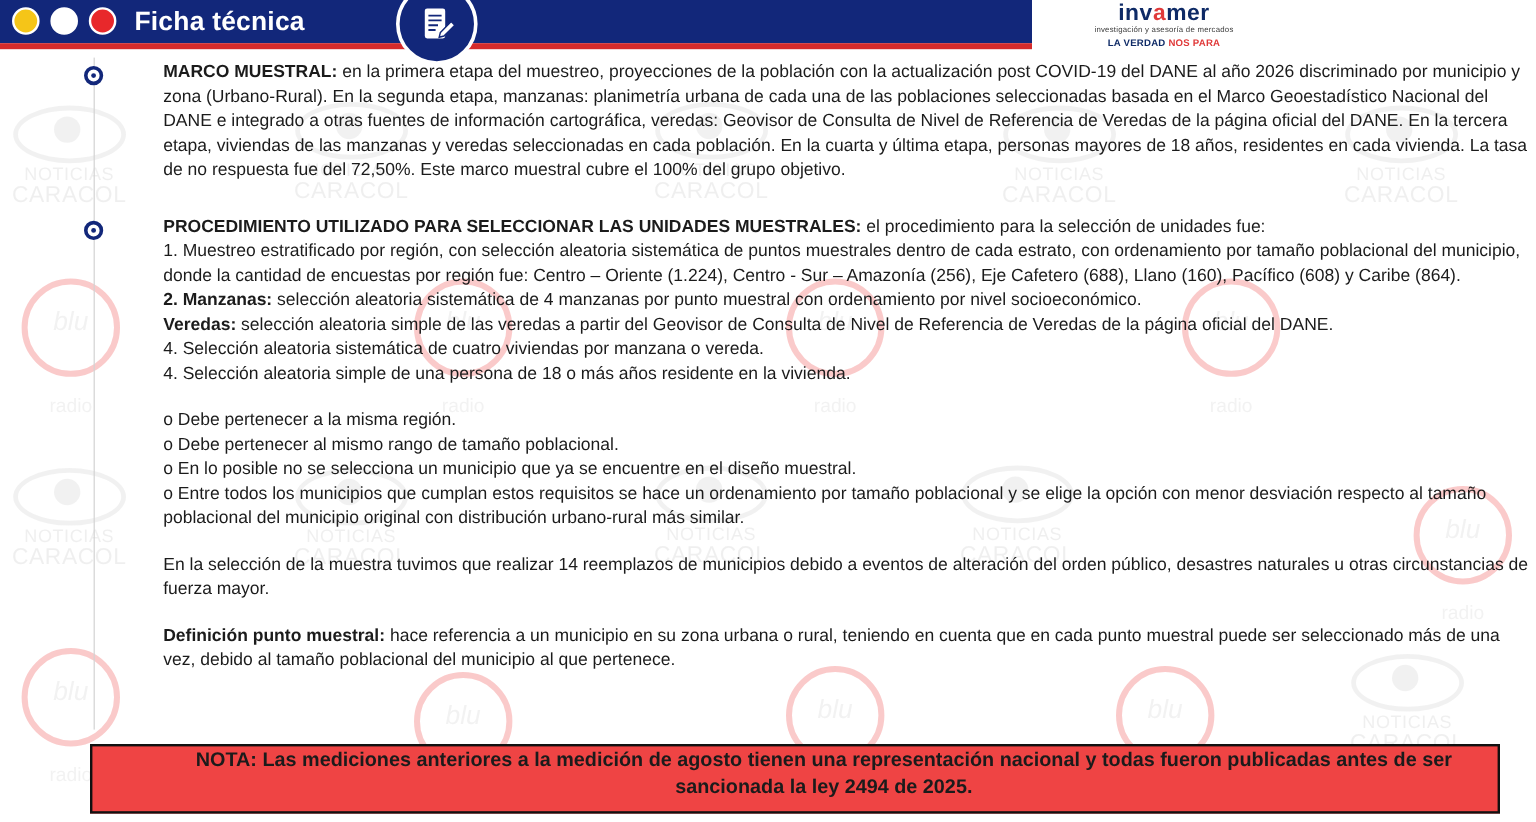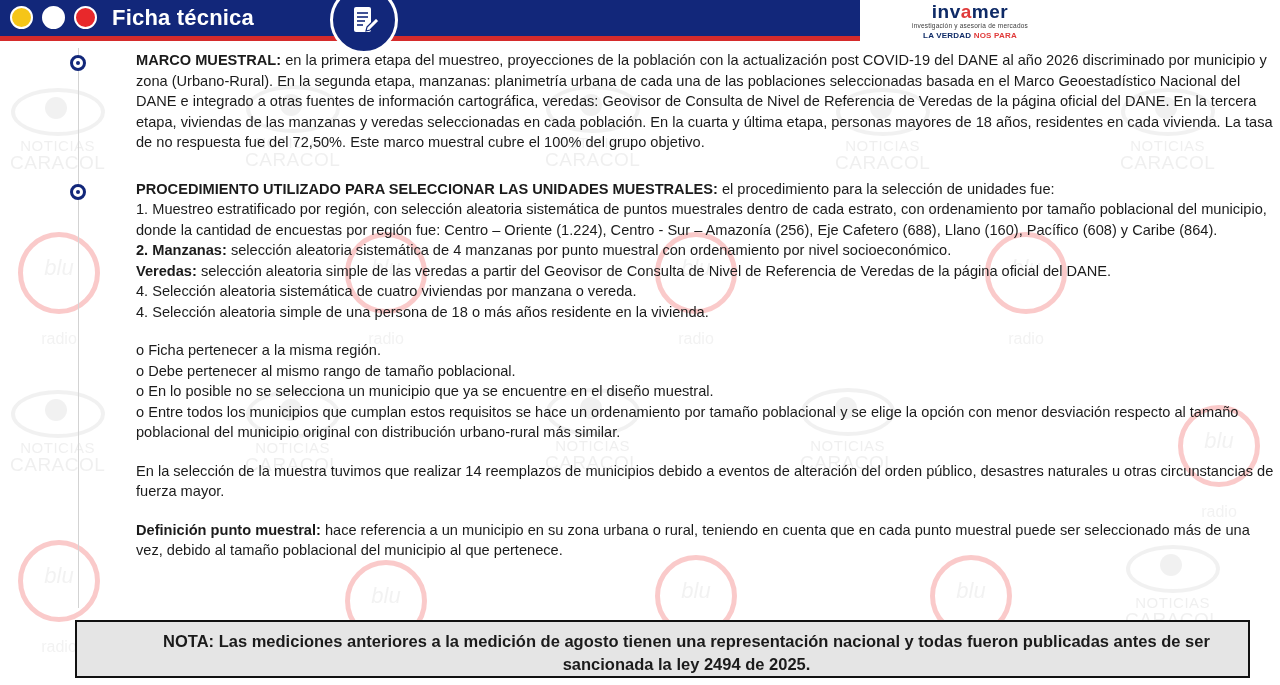--- a/index.html
+++ b/index.html
@@ -228,23 +228,23 @@
 
   
   .note {
     position: absolute;
     left: 75px;
     top: 620px;
     width: 1175px;
     height: 58px;
     border: 2px solid #111111;
     box-sizing: border-box;
-    background: #e5e5e5;
+    background: #ef4444;
     display: flex;
-    align-items: flex-end;
+    align-items: flex-start;
     justify-content: center;
     text-align: center;
     z-index: 3;
     padding-left: 48px;
   }
   .note-text {
     font-size: 16.5px;
     font-weight: bold;
     line-height: 23px;
     padding: 0 12px;
@@ -408,21 +408,21 @@
     <p class="para"><b>PROCEDIMIENTO UTILIZADO PARA SELECCIONAR LAS UNIDADES MUESTRALES:</b><span> el procedimiento para la selección de unidades fue:</span></p>
 
     <p class="para">1. Muestreo estratificado por región, con selección aleatoria sistemática de puntos muestrales dentro de cada estrato, con ordenamiento por tamaño poblacional del municipio, donde la cantidad de encuestas por región fue: Centro – Oriente (1.224), Centro - Sur – Amazonía (256), Eje Cafetero (688), Llano (160), Pacífico (608) y Caribe (864).</p>
     <p class="para"><span><b>2. Manzanas:</b> selección aleatoria sistemática de 4 manzanas por punto muestral con ordenamiento por nivel socioeconómico.</span></p>
     <p class="para"><span><b>Veredas:</b> selección aleatoria simple de las veredas a partir del Geovisor de Consulta de Nivel de Referencia de Veredas de la página oficial del DANE.</span></p>
     <p class="para">4.  Selección aleatoria sistemática de cuatro viviendas por manzana o vereda.</p>
     <p class="para">4. Selección aleatoria simple de una persona de 18 o más años residente en la vivienda.</p>
 
     <div class="spacer"></div>
 
-    <p class="para">o Ficha pertenecer a la misma región.</p>
+    <p class="para">o Debe pertenecer a la misma región.</p>
     <p class="para">o Debe pertenecer al mismo rango de tamaño poblacional.</p>
     <p class="para">o En lo posible no se selecciona un municipio que ya se encuentre en el diseño muestral.</p>
     <p class="para">o Entre todos los municipios que cumplan estos requisitos se hace un ordenamiento por tamaño poblacional y se elige la opción con menor desviación respecto al tamaño poblacional del municipio original con distribución urbano-rural más similar.</p>
 
     <div class="spacer"></div>
 
     <p class="para">En la selección de la muestra tuvimos que realizar 14 reemplazos de municipios debido a eventos de alteración del orden público, desastres naturales u otras circunstancias de fuerza mayor.</p>
 
     <div class="spacer"></div>
 

